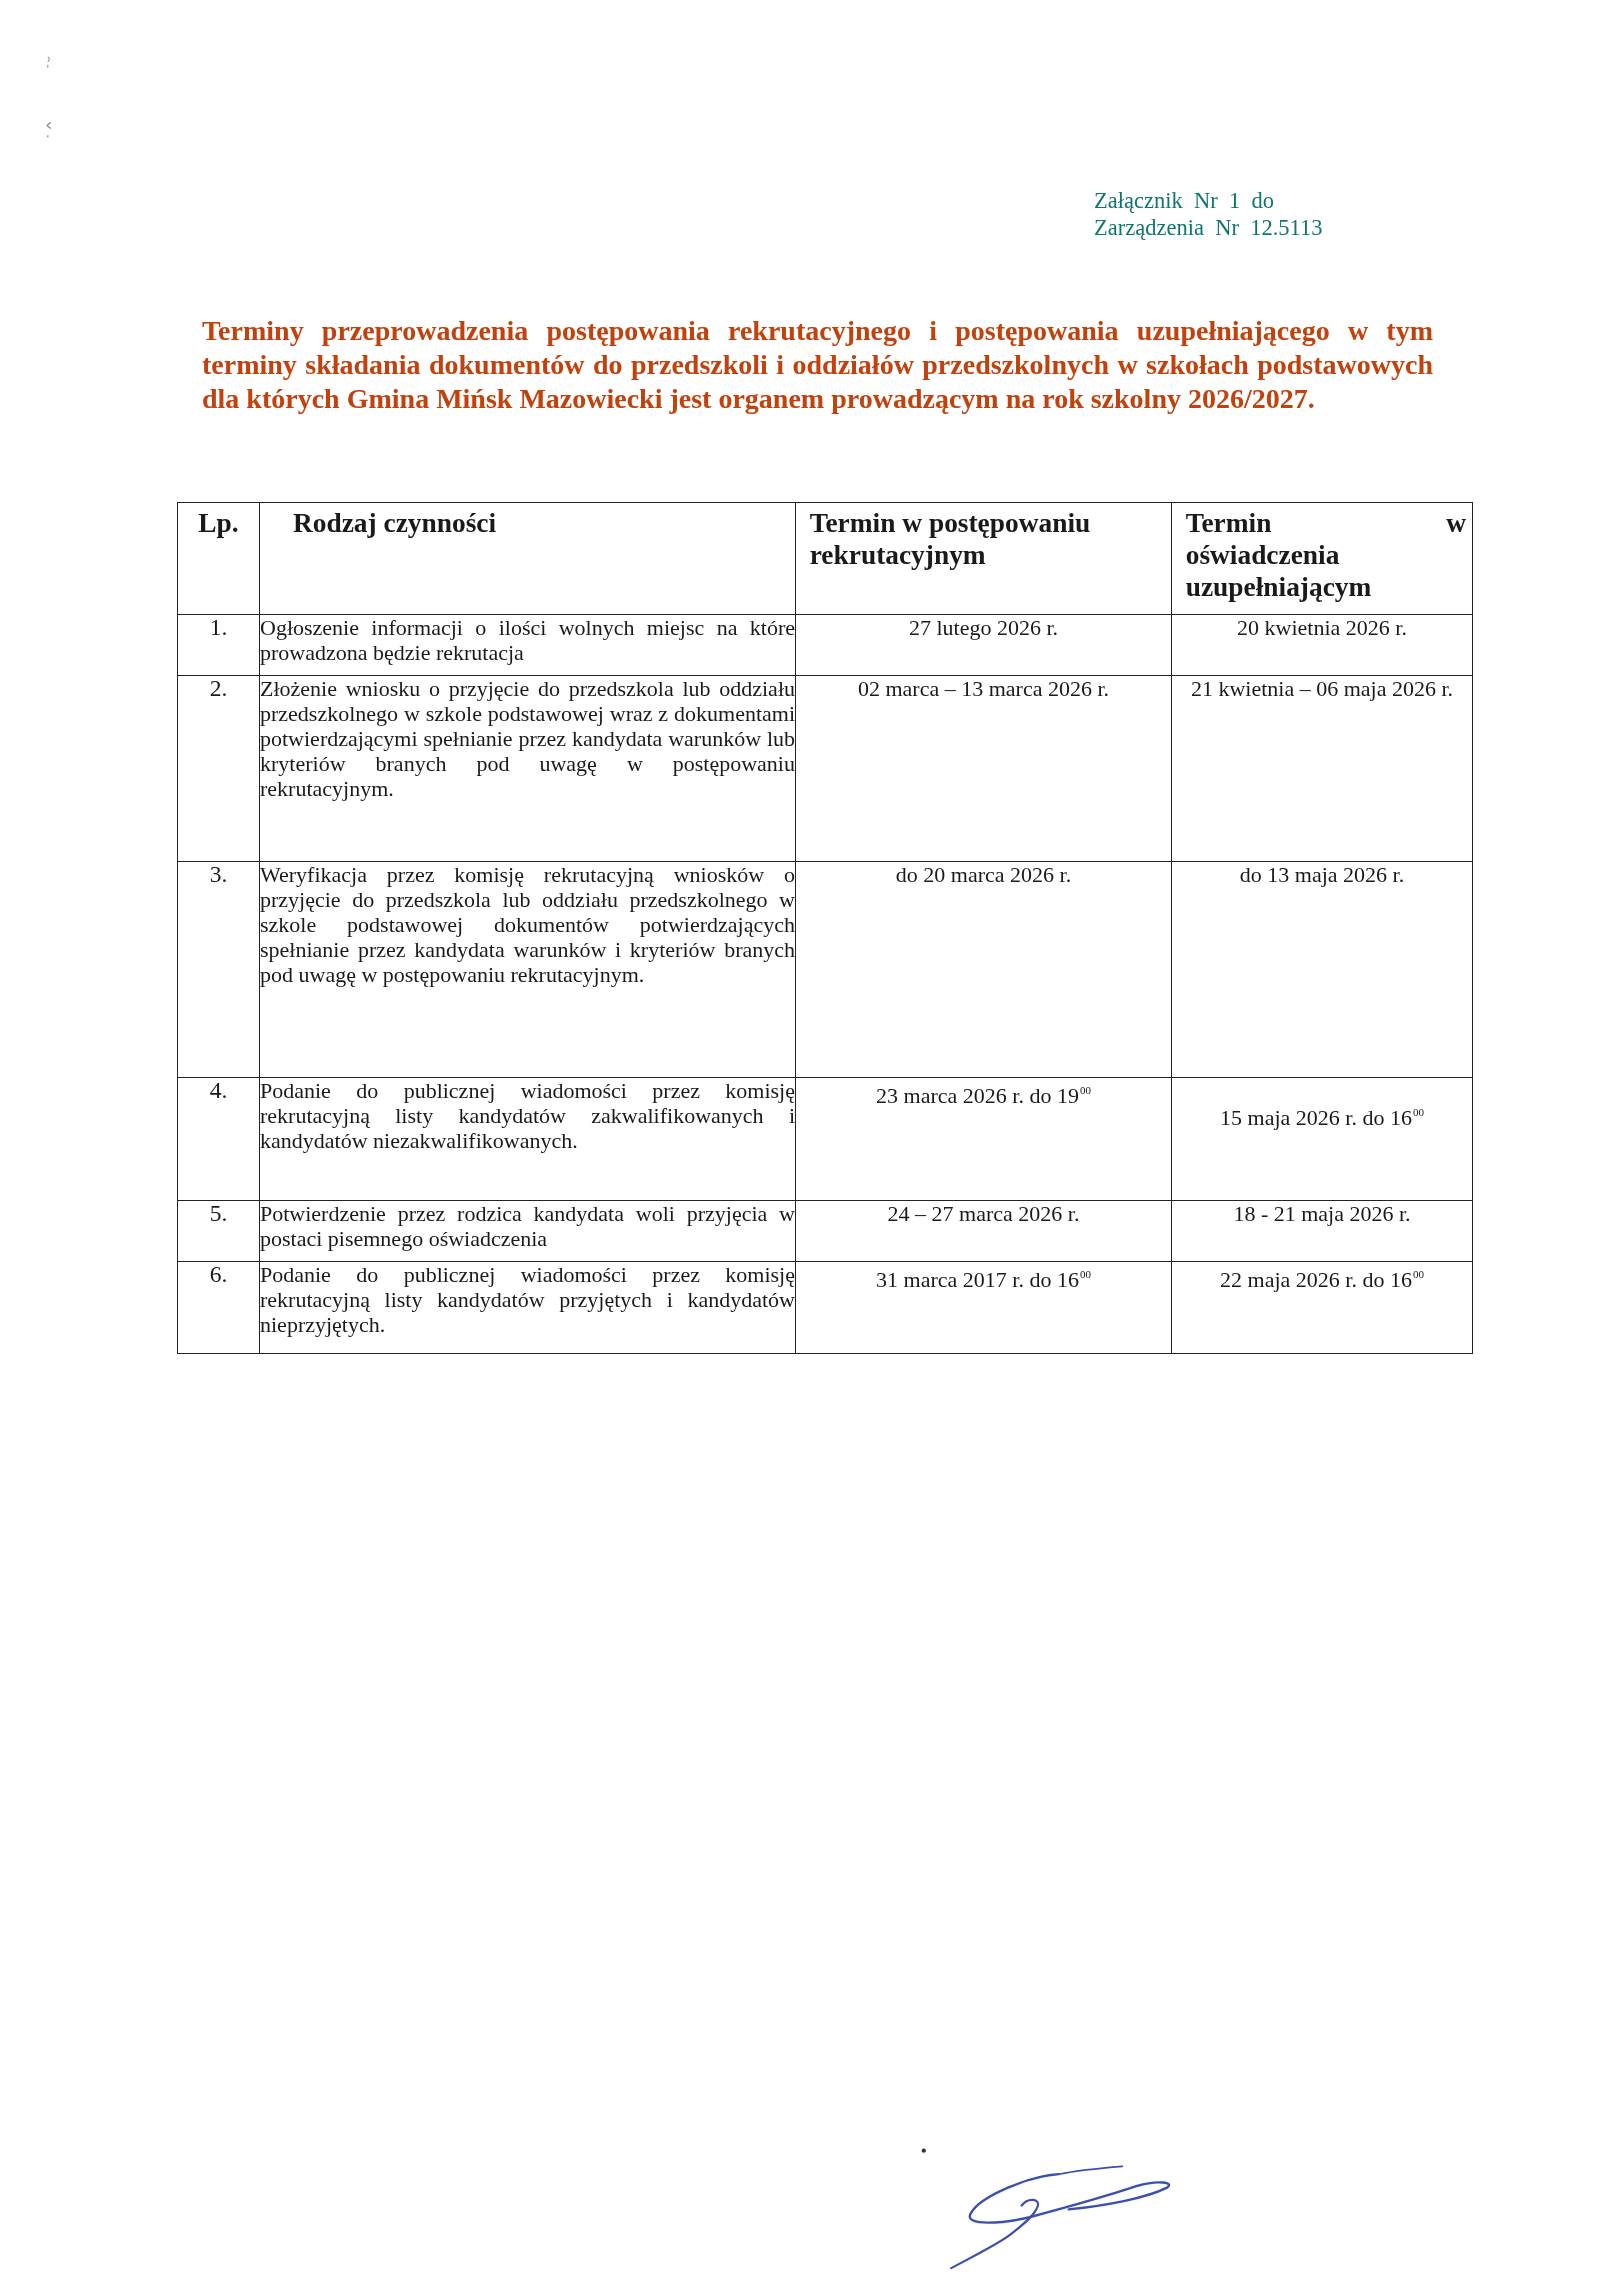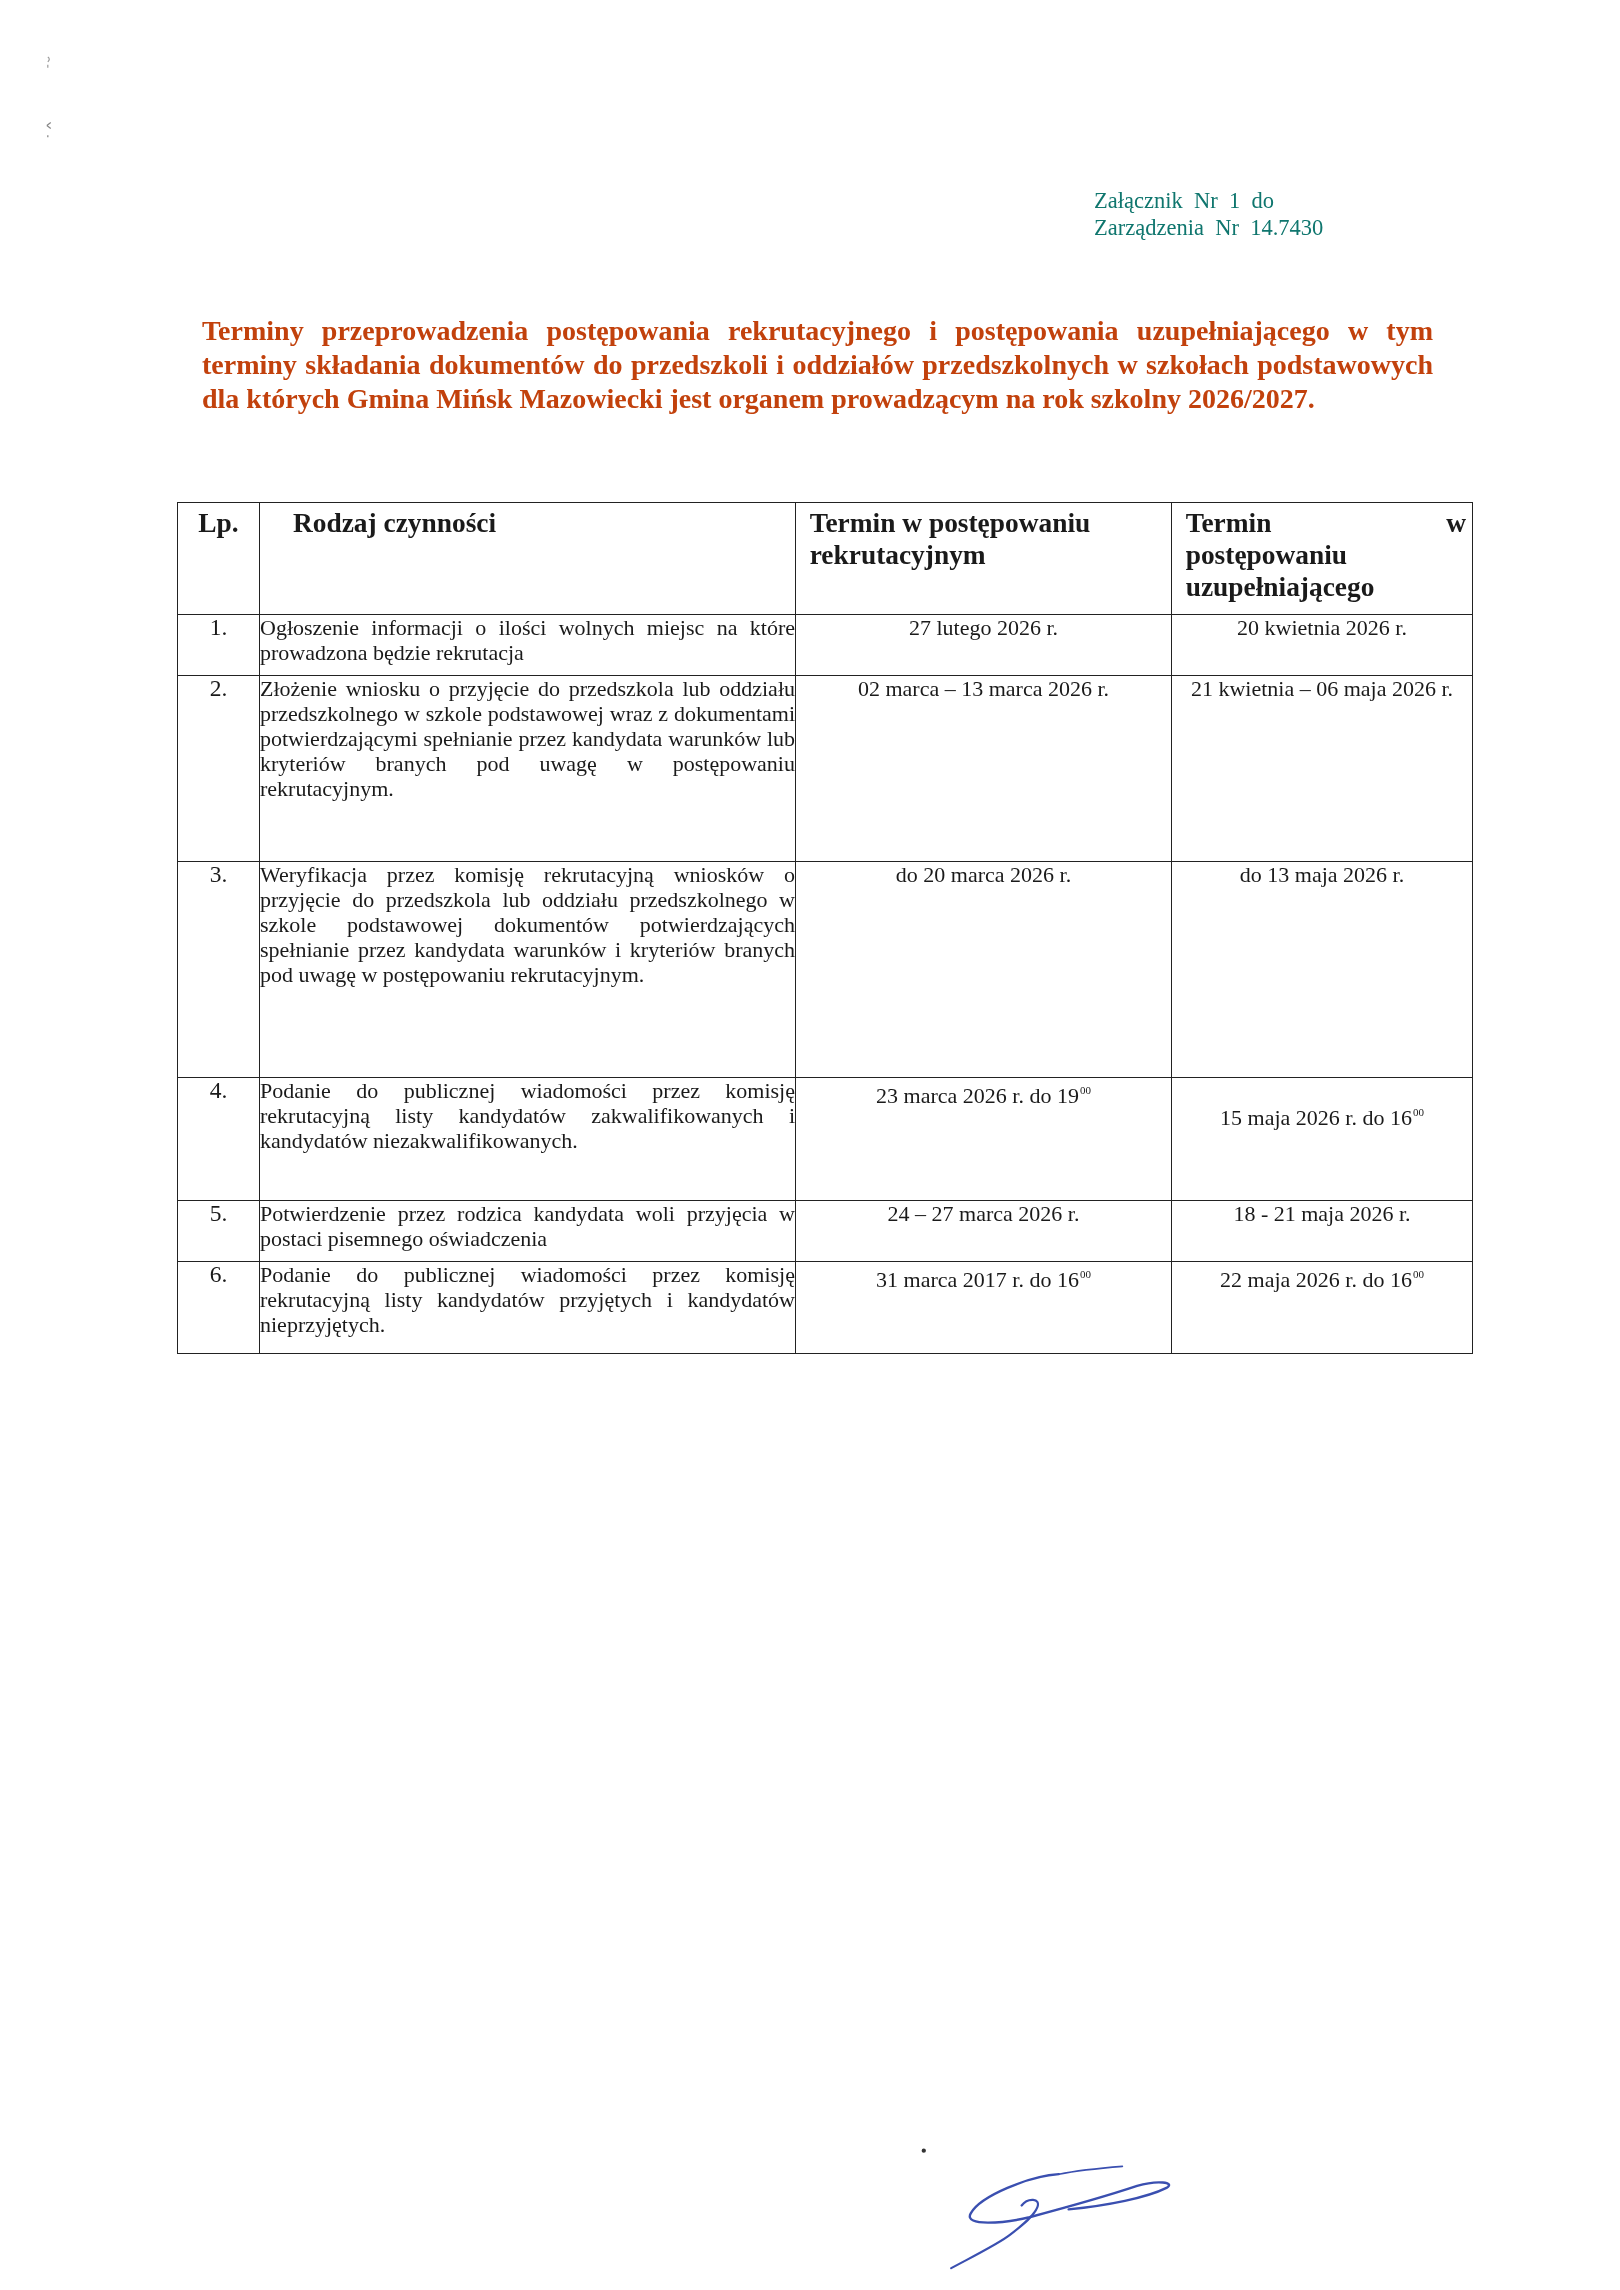--- a/index.html
+++ b/index.html
@@ -34,41 +34,41 @@
 </head>
 <body>
 
 <svg class="scan-marks" viewBox="0 0 20 110">
   <path d="M9 8 q3 2 0 5 M9 16 v3" stroke="#999" stroke-width="1.2" fill="none"></path>
   <path d="M8 78 l4 -3 M8 78 l4 3 M9 88 v2" stroke="#888" stroke-width="1.3" fill="none"></path>
 </svg>
 
 <div class="attachment">
   <div>Załącznik  Nr  1  do</div>
-  <div>Zarządzenia  Nr  14.7430</div>
+  <div>Zarządzenia  Nr  12.5113</div>
 </div>
 
 <div class="title">Terminy przeprowadzenia postępowania rekrutacyjnego i postępowania uzupełniającego w tym terminy składania dokumentów do przedszkoli i oddziałów przedszkolnych w szkołach podstawowych dla których Gmina Mińsk Mazowiecki jest organem prowadzącym na rok szkolny 2026/2027.</div>
 
 <table class="schedule">
   <colgroup>
     <col style="width:82px">
     <col style="width:536px">
     <col style="width:376px">
     <col style="width:301px">
   </colgroup>
   <thead>
     <tr style="height:112px">
       <th class="c-lp">Lp.</th>
       <th style="padding-left:33px">Rodzaj czynności</th>
       <th style="padding-left:13.7px">Termin w postępowaniu rekrutacyjnym</th>
       <th class="c-term2" style="padding-left:13.7px">
         <span>Termin</span>
         <span class="w">w</span><br>
-        <span>postępowaniu uzupełniającego</span>
+        <span>oświadczenia uzupełniającym</span>
       </th>
     </tr>
   </thead>
   <tbody>
     <tr style="height:61px">
       <td class="lp">1.</td>
       <td class="activity last-left">Ogłoszenie informacji o ilości wolnych miejsc na które prowadzona będzie rekrutacja</td>
       <td class="date top">27 lutego 2026 r.</td>
       <td class="date top">20 kwietnia 2026 r.</td>
     </tr>

